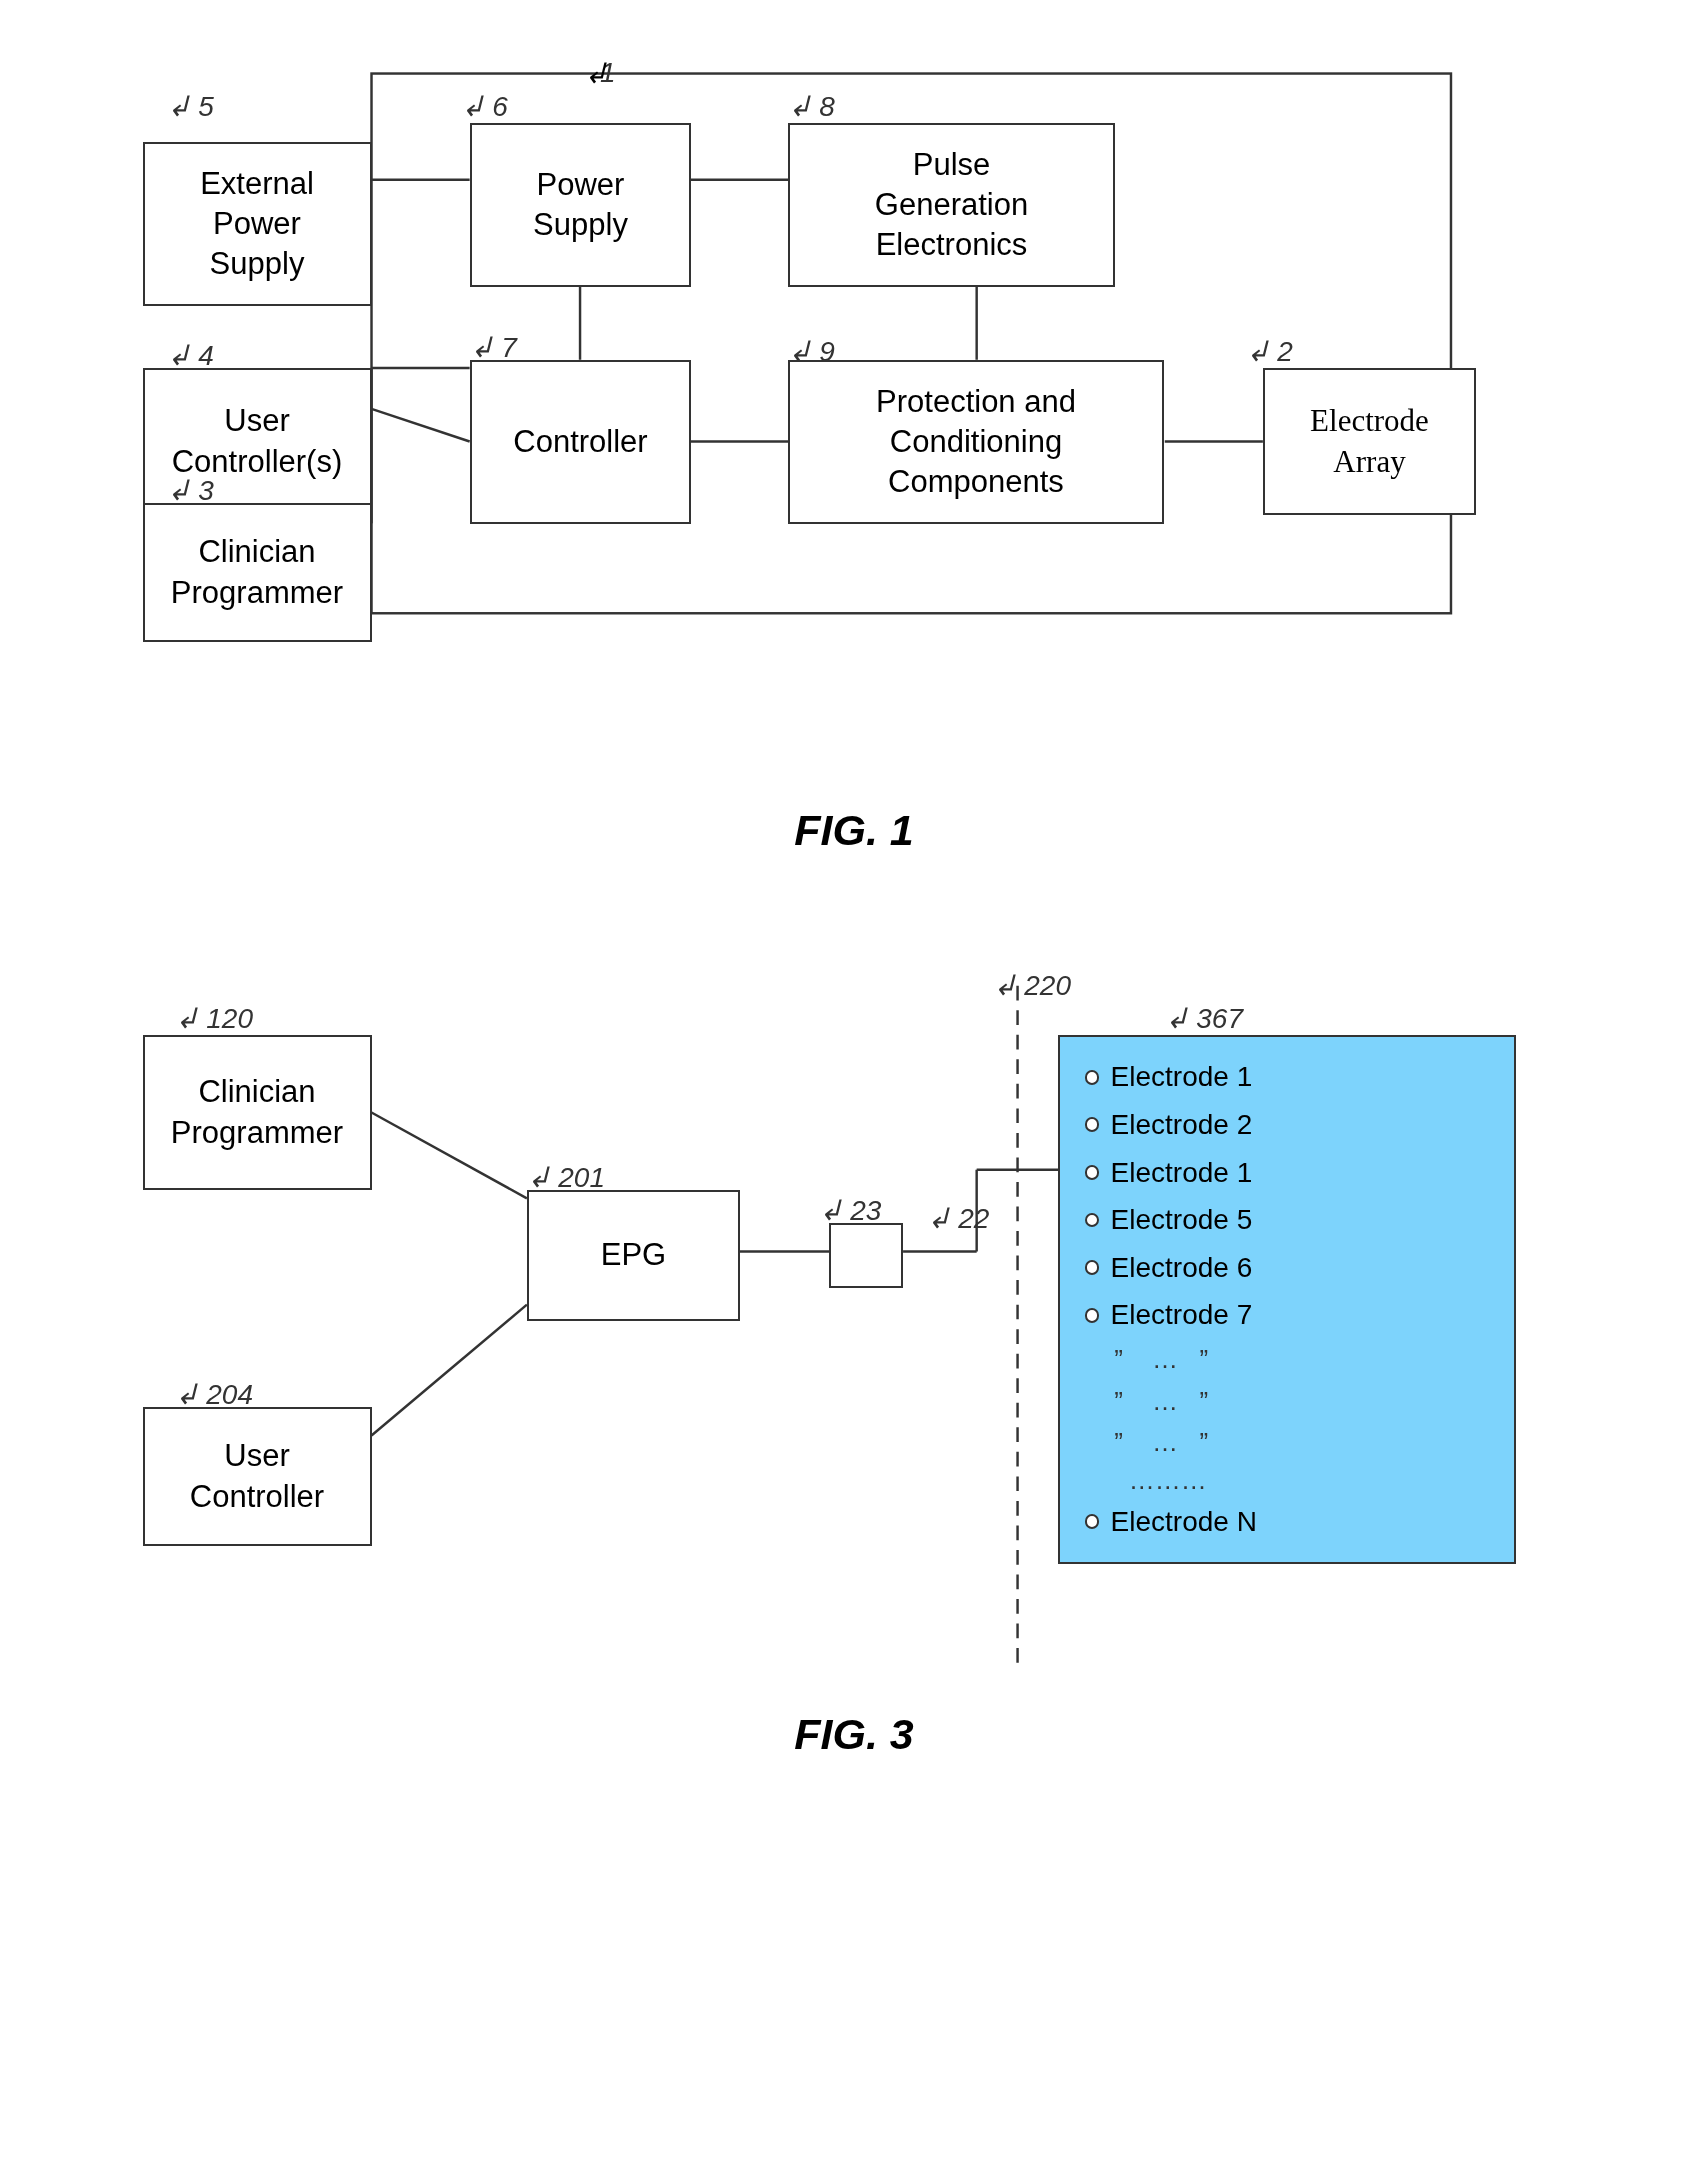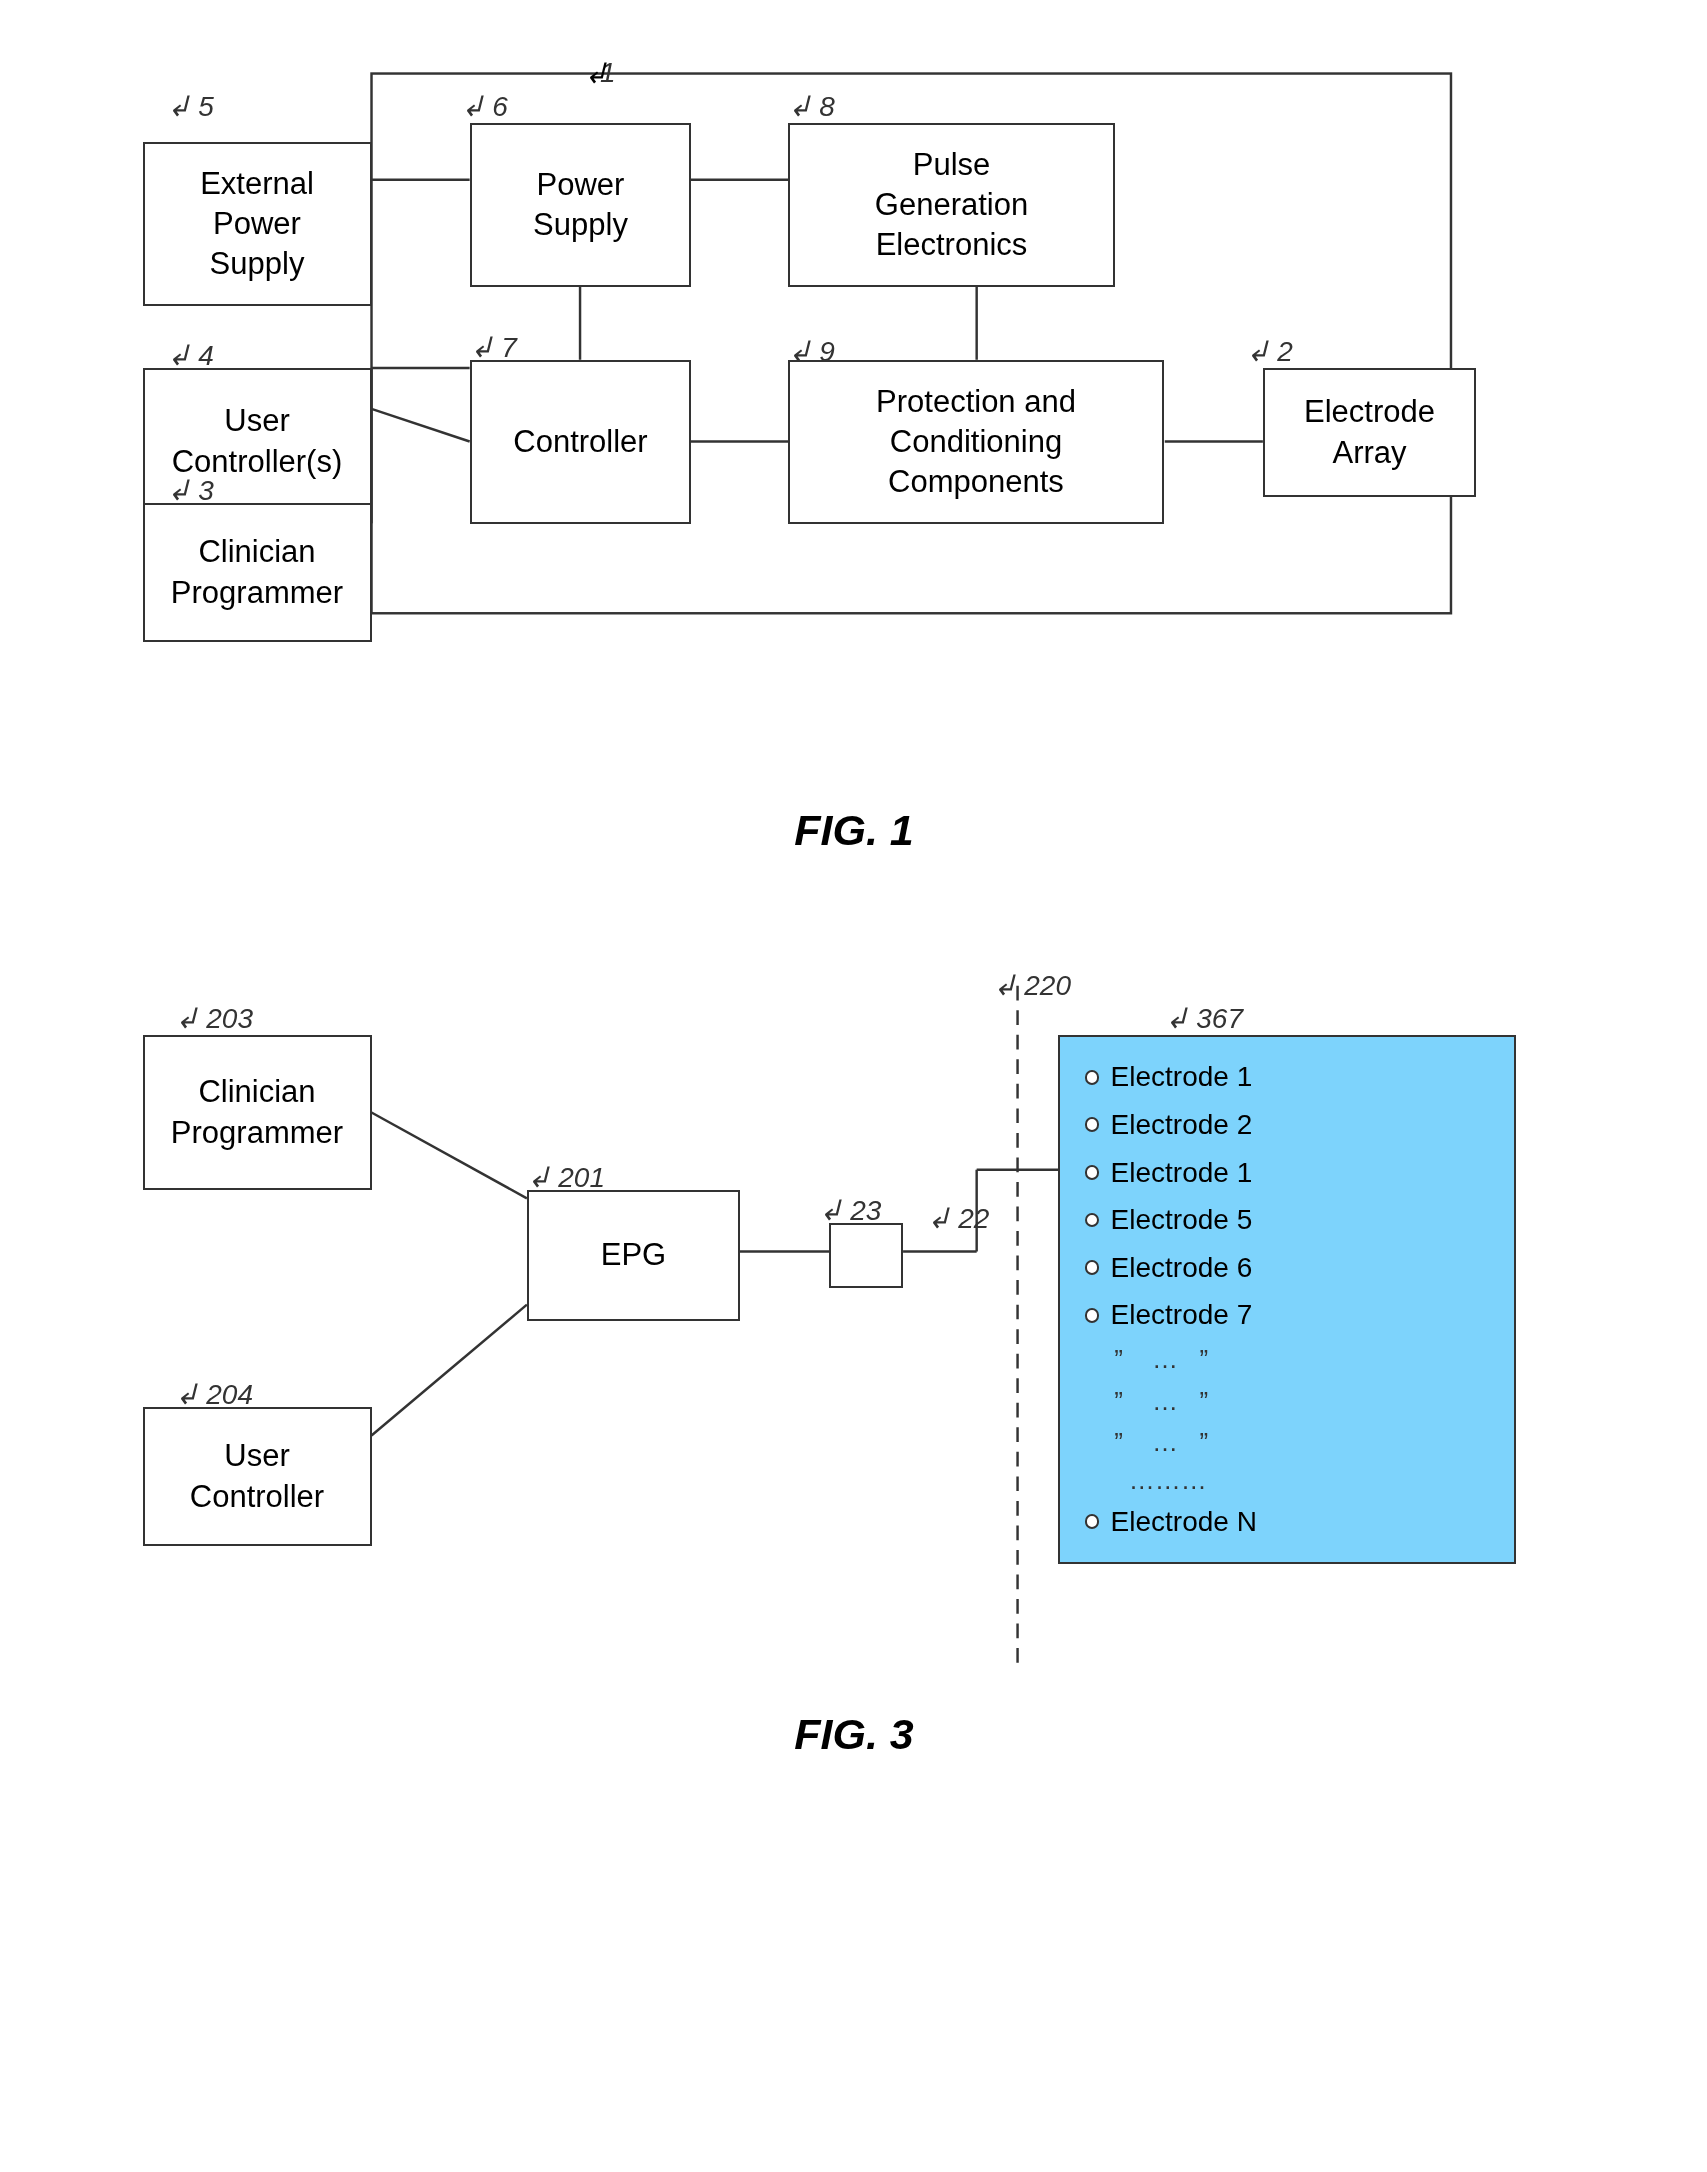--- a/index.html
+++ b/index.html
@@ -151,21 +151,21 @@
       <div class="label-ref" style="top:290px; left:49px;">↲ 4</div>
       <div class="box" style="left:24.5px; top:319px; width:229px; height:147px;">User<br>Controller(s)</div>
 
       <div class="label-ref" style="top:282px; left:352px;">↲ 7</div>
       <div class="box" style="left:352px; top:311px; width:221px; height:164px;">Controller</div>
 
       <div class="label-ref" style="top:286px; left:670px;">↲ 9</div>
       <div class="box" style="left:670px; top:311px; width:376px; height:164px;">Protection and<br>Conditioning<br>Components</div>
 
       <div class="label-ref" style="top:286px; left:1128px;">↲ 2</div>
-      <div class="box" style="left:1145px; top:319px; width:213px; height:129px;">Electrode<br>Array</div>
+      <div class="box" style="left:1145px; top:319px; width:213px; height:147px;font-family:Liberation Serif, serif;">Electrode<br>Array</div>
 
       <div class="label-ref" style="top:425px; left:49px;">↲ 3</div>
       <div class="box" style="left:24.5px; top:454px; width:229px; height:139px;">Clinician<br>Programmer</div>
 
     </div>
 
     <div class="fig-caption">FIG. 1</div>
   </div>
 
   <div class="fig3-container">
@@ -182,21 +182,21 @@
         <line x1="960" y1="365" x2="1050" y2="365"></line>
 
         <line x1="1050" y1="265" x2="1050" y2="365"></line>
         <line x1="1050" y1="265" x2="1150" y2="265"></line>
 
         <line x1="1100" y1="40" x2="1100" y2="870" stroke-dasharray="18,12" stroke="#555" stroke-width="4"></line>
       </svg>
 
       <div class="label-ref" style="top:16.4px; left:875px;">↲ 220</div>
 
-      <div class="label-ref" style="top:49px; left:57px;">↲ 203</div>
+      <div class="label-ref" style="top:49px; left:57px;">↲ 120</div>
       <div class="box" style="left:24.5px; top:82px; width:229px; height:155px;">Clinician<br>Programmer</div>
 
       <div class="label-ref" style="top:208px; left:409px;">↲ 201</div>
       <div class="box" style="left:409px; top:237px; width:213px; height:131px;">EPG</div>
 
       <div class="label-ref" style="top:241px; left:701px;">↲ 23</div>
       <div class="box" style="left:711px; top:270px; width:74px; height:65px; font-size:23px;"></div>
 
       <div class="label-ref" style="top:249px; left:809px;">↲ 22</div>
 

